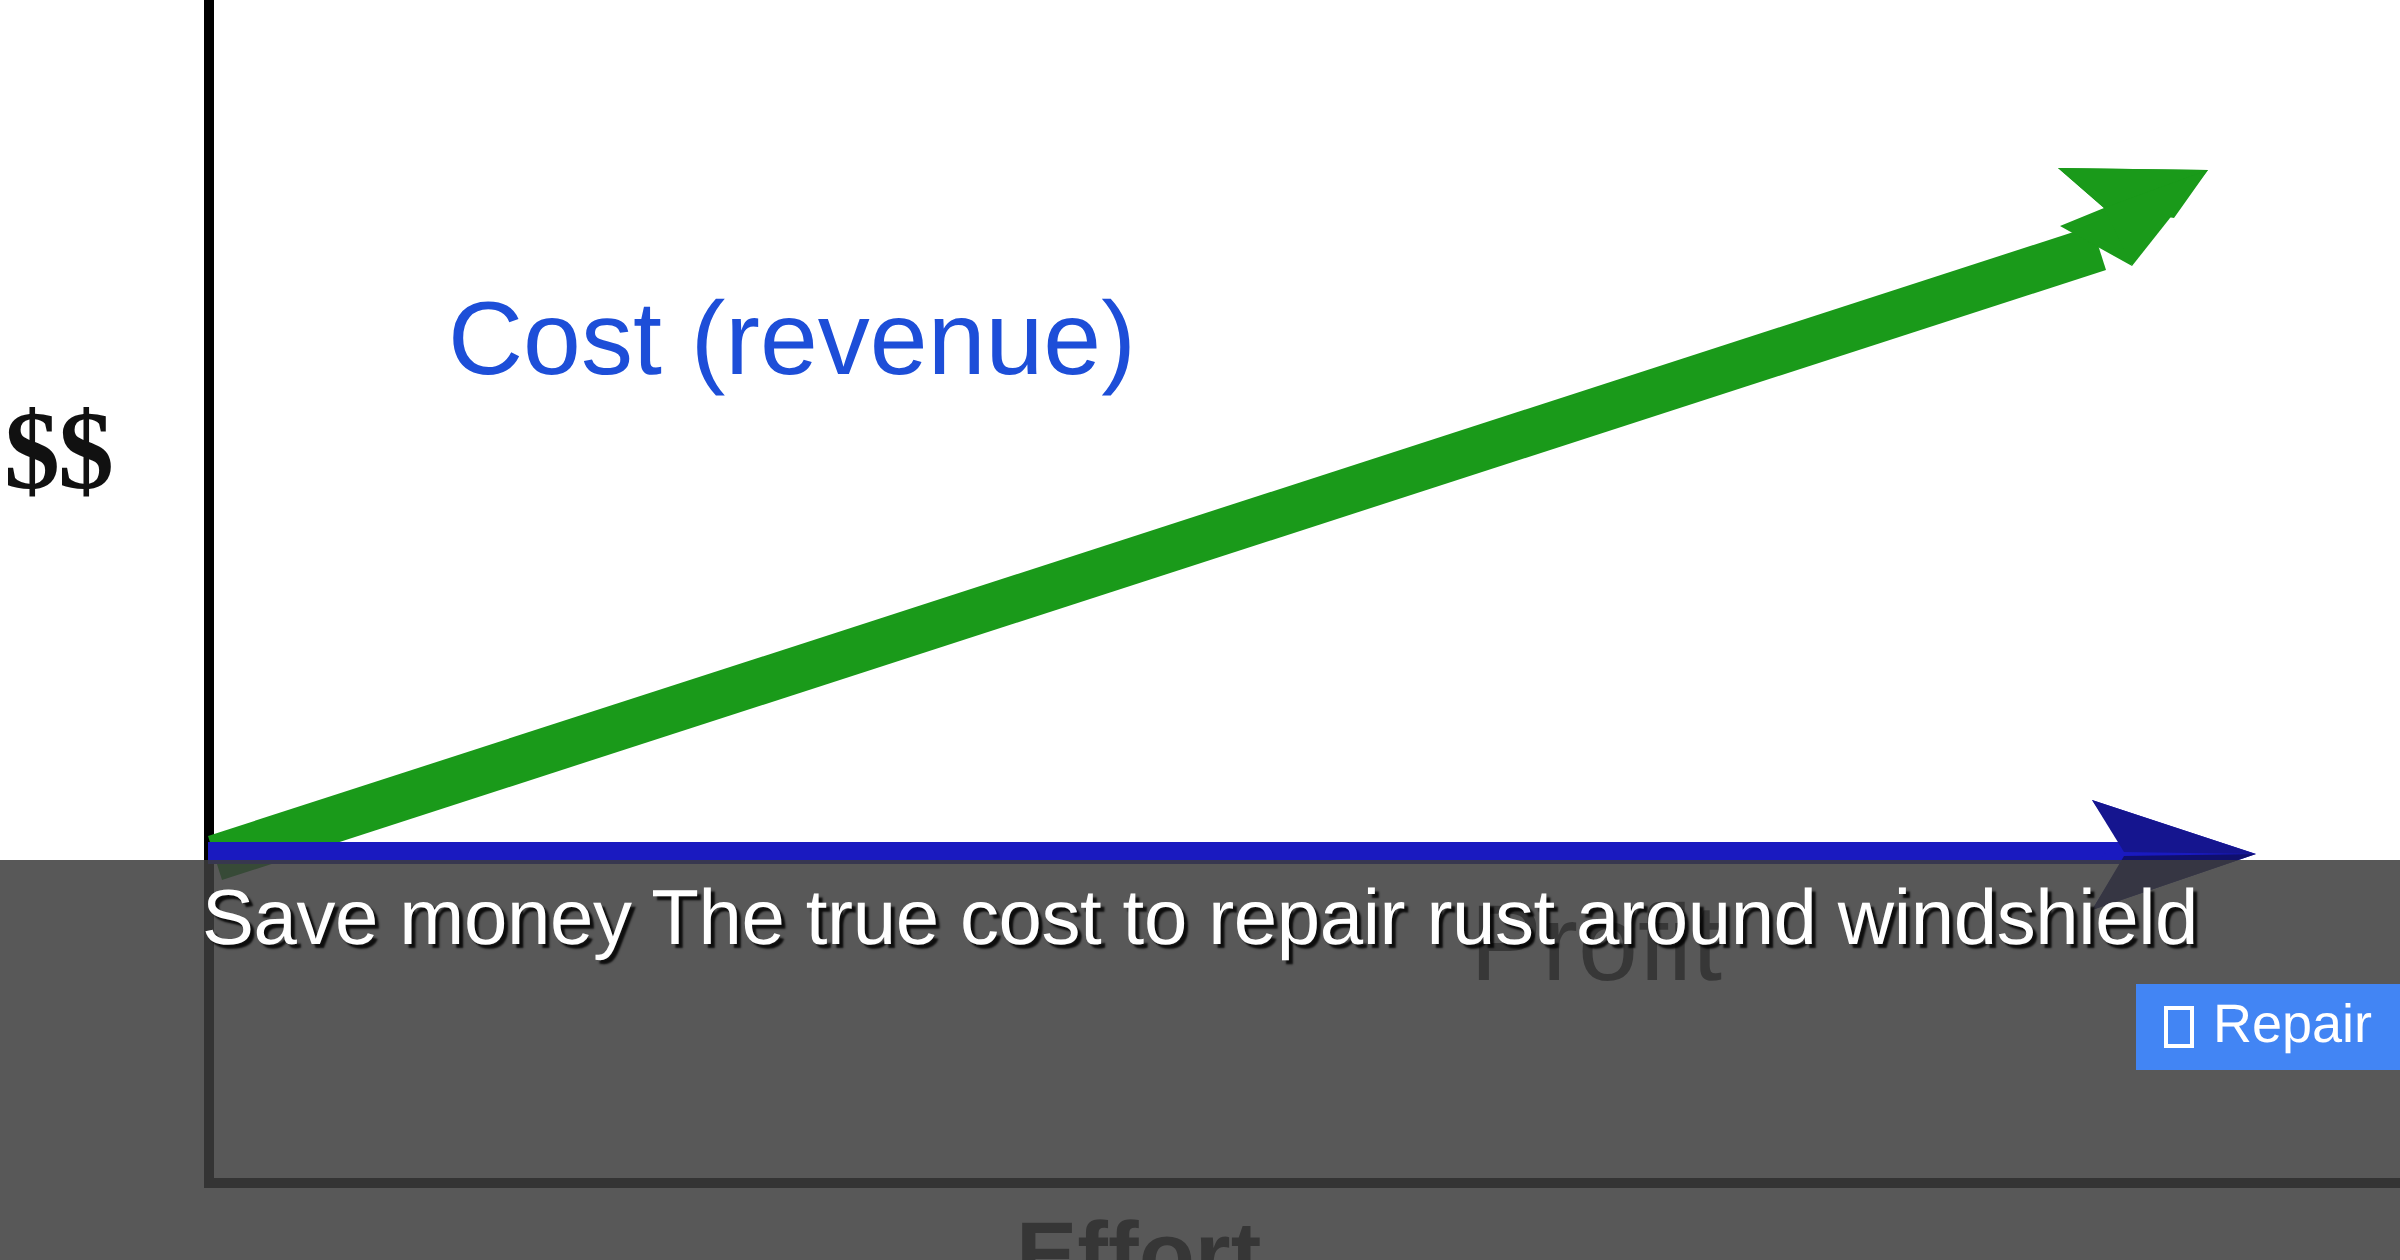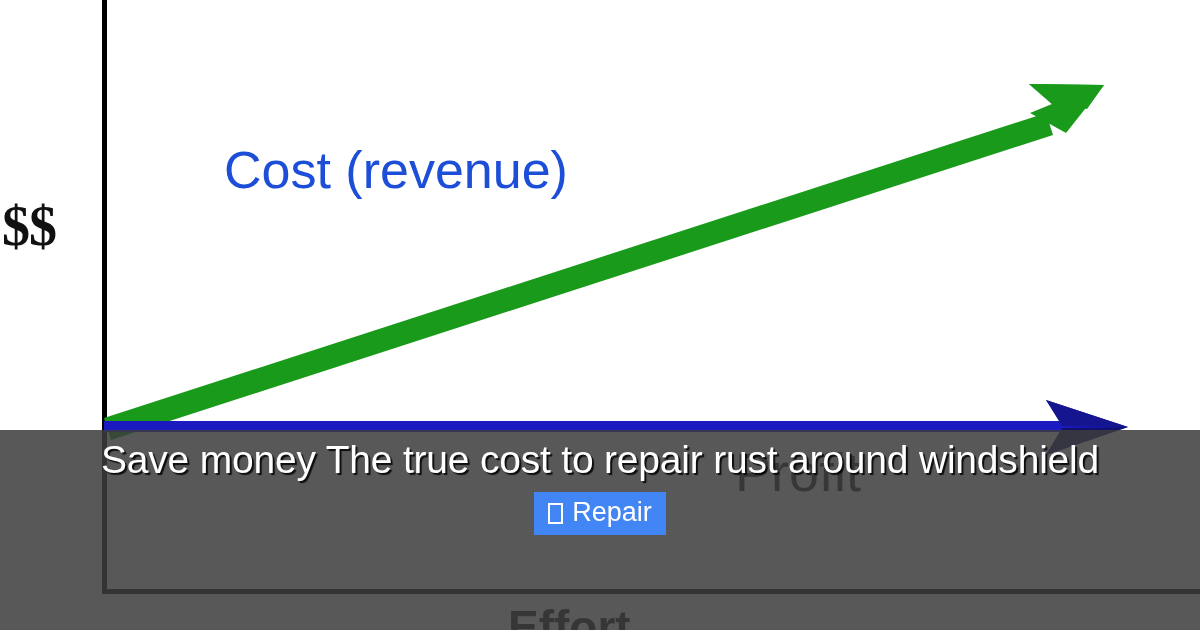--- a/index.html
+++ b/index.html
@@ -104,21 +104,21 @@
     font-size: 39px;
     line-height: 1.22;
     font-weight: normal;
     color: #ffffff;
     text-shadow: 2px 2px 1px rgba(0,0,0,0.85);
     letter-spacing: -0.2px;
   }
 
   .badge-row {
     margin-top: 8px;
-    text-align: center;
+    text-align: right;
   }
 
   .repair-badge {
     display: inline-block;
     background: #4285f4;
     color: #ffffff;
     font-family: "Liberation Sans", sans-serif;
     font-size: 27px;
     line-height: 1;
     padding: 7px 14px 9px 14px;

